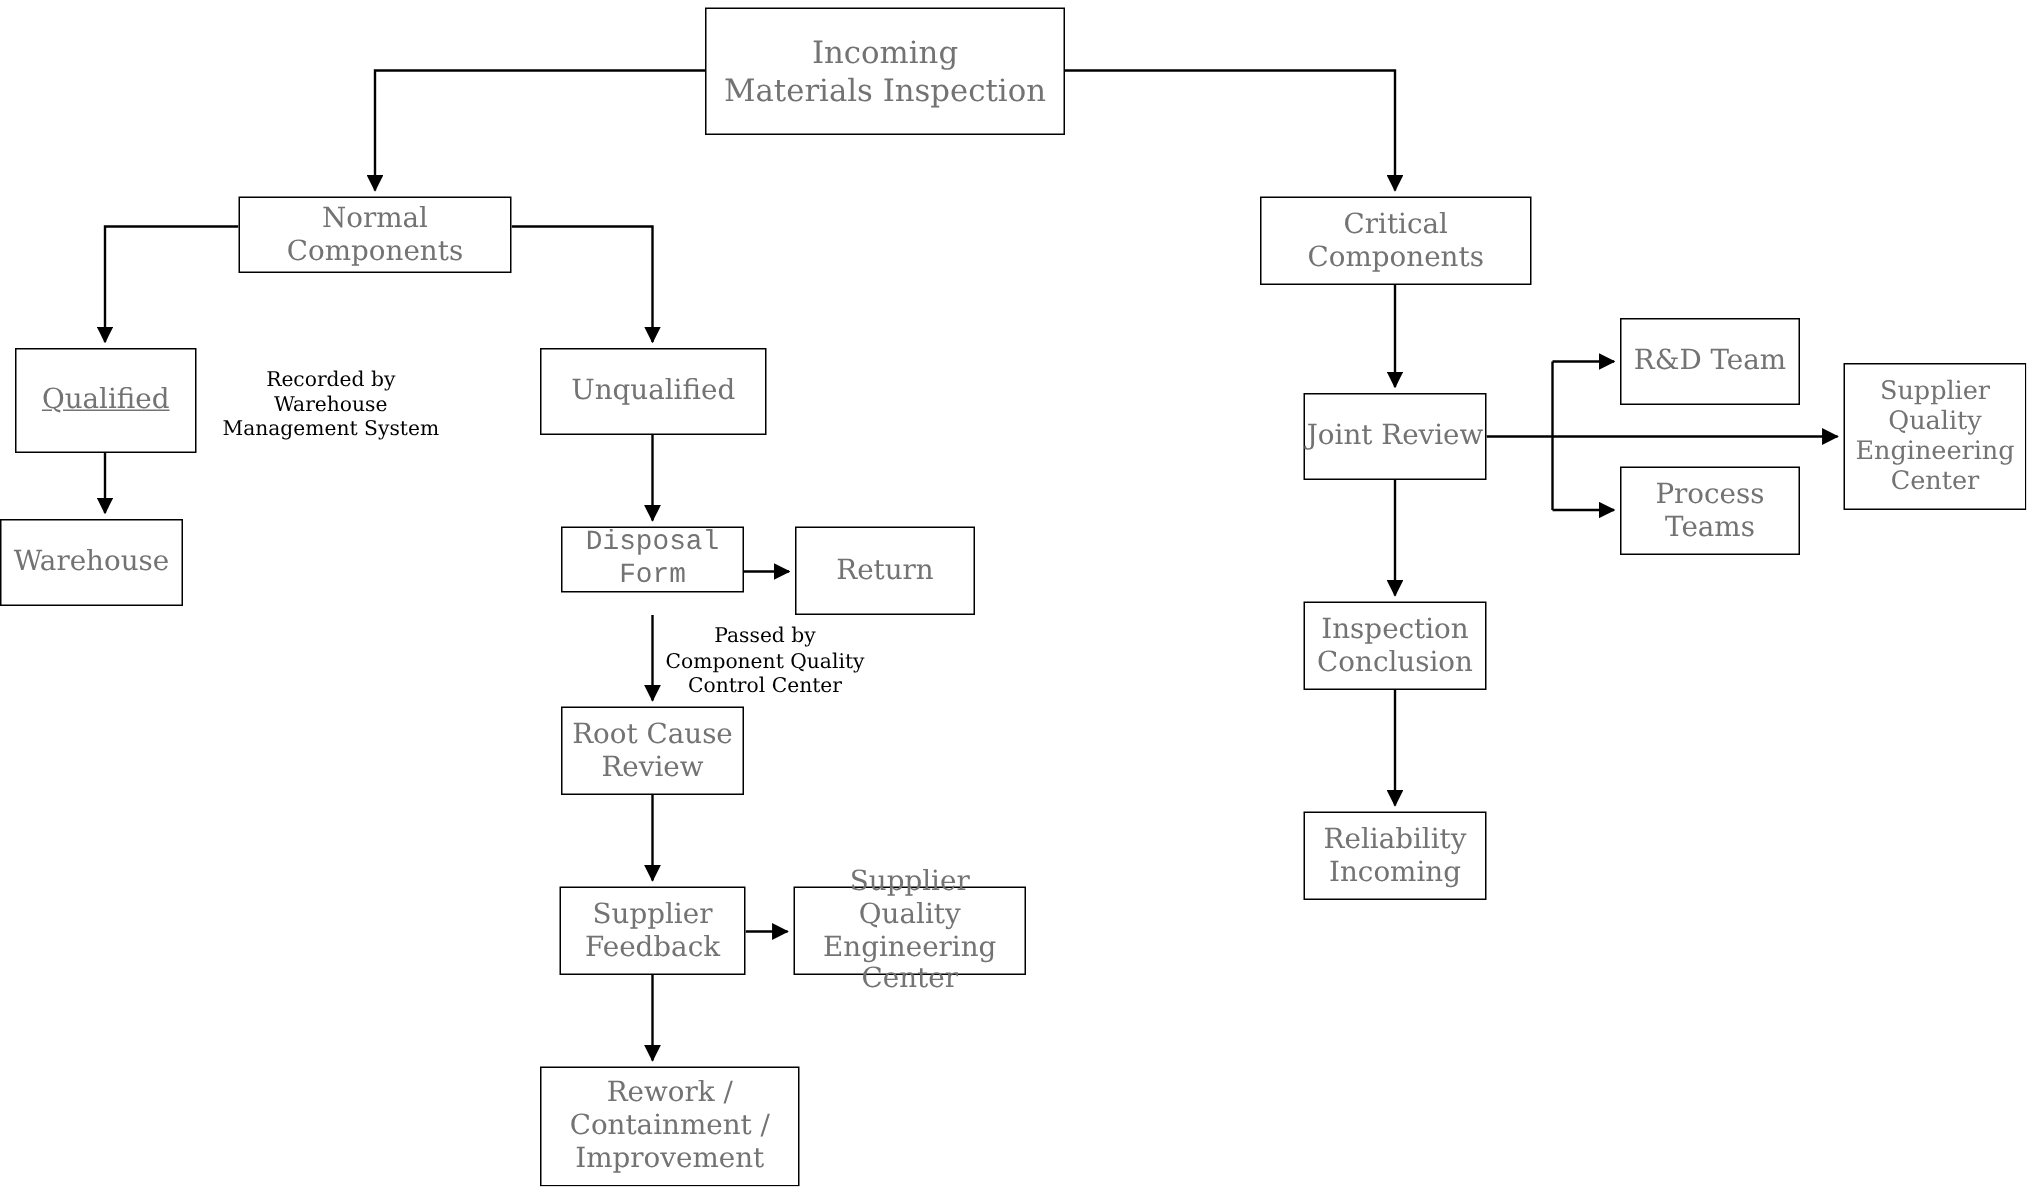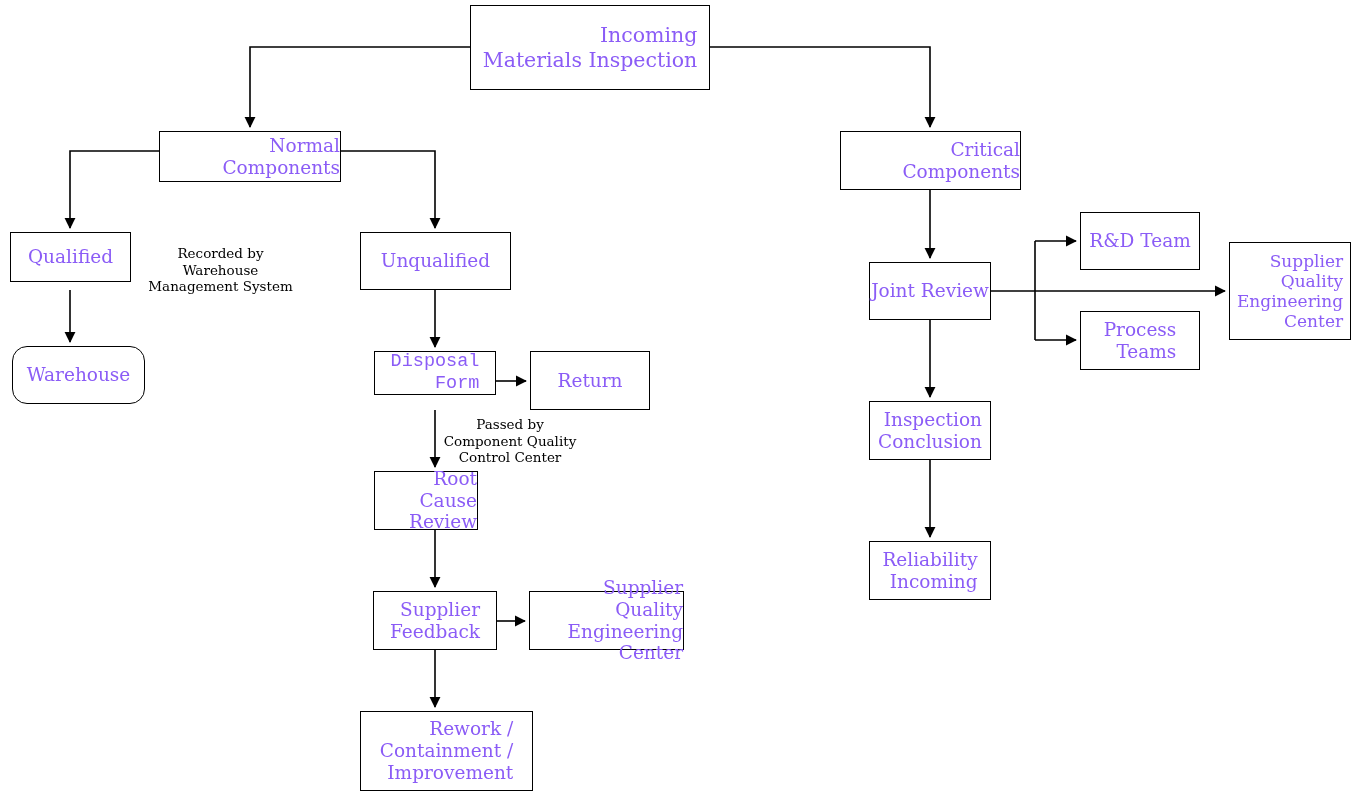--- a/index.html
+++ b/index.html
@@ -23,22 +23,22 @@
     height: 791px;
   }
   .node {
     position: absolute;
     box-sizing: border-box;
     border: 1.6px solid #000000;
     background: #ffffff;
     display: flex;
     align-items: center;
     justify-content: center;
-    text-align: right;
-    color: #8b5cf6;
+    text-align: center;
+    color: #737373;
     line-height: 1.18;
     white-space: pre-line;
     z-index: 2;
   }
   .node.n-sz-lg { font-size: 20.5px; }
   .node.n-sz-md { font-size: 18.5px; }
   .node.n-sz-sm { font-size: 17px; }
   .edge-label {
     position: absolute;
     color: #000000;
@@ -100,32 +100,32 @@
     </g>
   </svg>
 
   <div class="node n-sz-lg" style="left:470px;top:5px;width:240px;height:85px;">Incoming
 Materials Inspection</div>
 
   <div class="node n-sz-md" style="left:159px;top:131px;width:182px;height:51px;">Normal Components</div>
 
   <div class="node n-sz-md" style="left:840px;top:131px;width:181px;height:59px;">Critical Components</div>
 
-  <div class="node n-sz-md" style="left:10px;top:232px;width:121px;height:50px;">Qualified</div>
+  <div class="node n-sz-md" style="left:10px;top:232px;width:121px;height:70px;text-decoration:underline;">Qualified</div>
 
   <div class="node n-sz-md" style="left:360px;top:232px;width:151px;height:58px;">Unqualified</div>
 
-  <div class="node n-sz-md" style="left:12px;top:346px;width:133px;height:58px;border-radius:15px;">Warehouse</div>
+  <div class="node n-sz-md" style="left:0px;top:346px;width:122px;height:58px;">Warehouse</div>
 
   <div class="node n-sz-md" style="left:374px;top:351px;width:122px;height:44px;font-family:Liberation Mono, monospace;">Disposal
 Form</div>
 
   <div class="node n-sz-md" style="left:530px;top:351px;width:120px;height:59px;">Return</div>
 
-  <div class="node n-sz-md" style="left:374px;top:471px;width:104px;height:59px;">Root Cause
+  <div class="node n-sz-md" style="left:374px;top:471px;width:122px;height:59px;">Root Cause
 Review</div>
 
   <div class="node n-sz-md" style="left:373px;top:591px;width:124px;height:59px;">Supplier
 Feedback</div>
 
   <div class="node n-sz-md" style="left:529px;top:591px;width:155px;height:59px;">Supplier Quality
 Engineering Center</div>
 
   <div class="node n-sz-md" style="left:360px;top:711px;width:173px;height:80px;">Rework /
 Containment /

